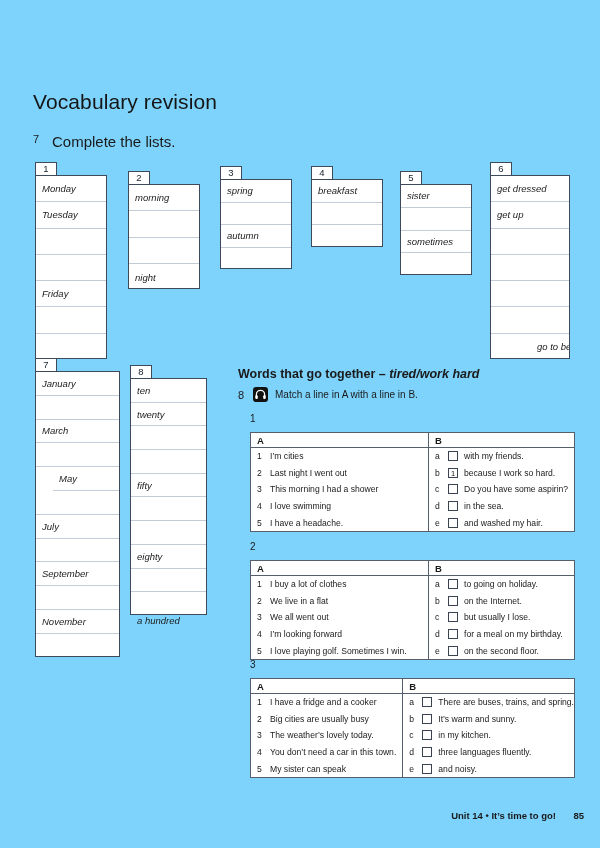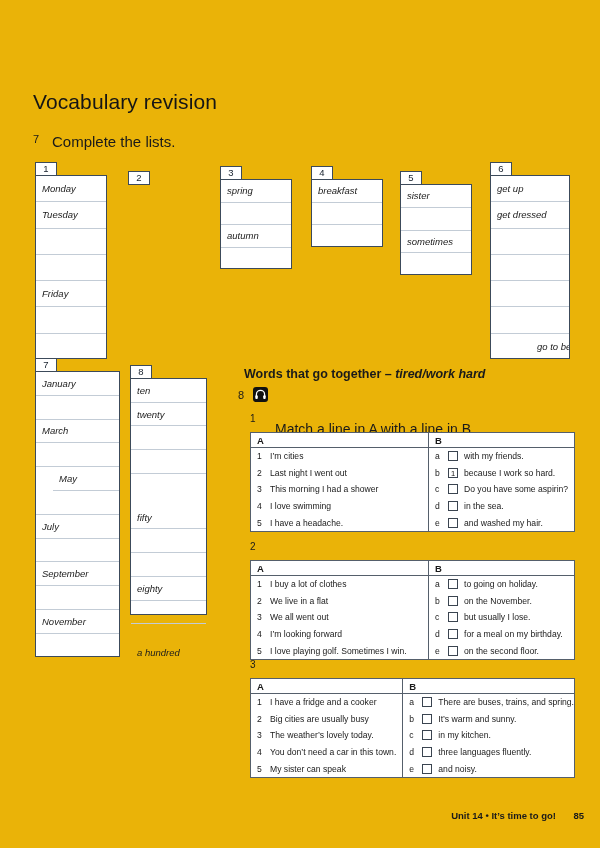--- a/index.html
+++ b/index.html
@@ -4,21 +4,21 @@
 <style>
   html, body {
     margin: 0;
     padding: 0;
     background: #c8c8c8;
   }
   .page {
     position: relative;
     width: 600px;
     height: 848px;
-    background: #eab308;
+    background: #7dd3fc;
     overflow: hidden;
     font-family: "Liberation Sans", sans-serif;
     color: #1a1a1a;
   }
 
   
   .page-title {
     position: absolute;
     left: 33px;
     top: 76px;
@@ -89,21 +89,21 @@
     align-items: center;
     color: #1b1b1b;
     overflow: hidden;
     white-space: nowrap;
   }
   .row:last-child { border-bottom: none; }
 
   
   .wtgt-head {
     position: absolute;
-    left: 244px;
+    left: 238px;
     top: 367px;
     font-size: 12.5px;
     font-weight: 700;
   }
   .wtgt-head .ital { font-style: italic; }
 
   .ex8num {
     position: absolute;
     left: 238px;
     top: 389px;
@@ -116,22 +116,21 @@
     width: 15px;
     height: 15px;
     border-radius: 3px;
     background: #111111;
     display: block;
   }
   .ex8text {
     position: absolute;
     left: 275px;
     top: 389px;
-    font-size: 14px;
-    margin-top: 32px;
+    font-size: 10px;
   }
 
   
   .match-label {
     position: absolute;
     font-size: 10px;
     color: #1a1a1a;
   }
   .match-table {
     position: absolute;
@@ -220,20 +219,26 @@
           <div class="row" style="height: 26.3px;">Tuesday</div>
           <div class="row" style="height: 26.3px;"></div>
           <div class="row" style="height: 26.3px;"></div>
           <div class="row" style="height: 26.3px;">Friday</div>
           <div class="row" style="height: 26.3px;"></div>
           <div class="row" style="height: 26.3px;"></div>
         </div>
       </div>
       <div class="listbox" style="left: 128px; top: 171px; width: 72px; height: 118.2px;">
         <div class="tab">2</div>
+        <div class="boxbody">
+          <div class="row" style="height: 26.3px;">morning</div>
+          <div class="row" style="height: 26.3px;"></div>
+          <div class="row" style="height: 26.3px;"></div>
+          <div class="row" style="height: 26.3px;">night</div>
+        </div>
       </div>
       <div class="listbox" style="left: 220px; top: 166px; width: 72px; height: 103.4px;">
         <div class="tab">3</div>
         <div class="boxbody">
           <div class="row" style="height: 22.6px;">spring</div>
           <div class="row" style="height: 22.6px;"></div>
           <div class="row" style="height: 22.6px;">autumn</div>
           <div class="row" style="height: 22.6px;"></div>
         </div>
       </div>
@@ -250,22 +255,22 @@
         <div class="boxbody">
           <div class="row" style="height: 22.8px;">sister</div>
           <div class="row" style="height: 22.8px;"></div>
           <div class="row" style="height: 22.8px;">sometimes</div>
           <div class="row" style="height: 22.8px;"></div>
         </div>
       </div>
       <div class="listbox" style="left: 490px; top: 162px; width: 80px; height: 197.1px;">
         <div class="tab">6</div>
         <div class="boxbody">
+          <div class="row" style="height: 26.3px;">get dressed</div>
           <div class="row" style="height: 26.3px;">get up</div>
-          <div class="row" style="height: 26.3px;">get dressed</div>
           <div class="row" style="height: 26.3px;"></div>
           <div class="row" style="height: 26.3px;"></div>
           <div class="row" style="height: 26.3px;"></div>
           <div class="row" style="height: 26.3px;"></div>
           <div class="row" style="height: 26.3px; margin-left: 40px;">go to bed</div>
         </div>
       </div>
       <div class="listbox" style="left: 35px; top: 358px; width: 85px; height: 298.6px;">
         <div class="tab">7</div>
         <div class="boxbody">
@@ -283,21 +288,21 @@
           <div class="row" style="height: 23.8px;"></div>
         </div>
       </div>
       <div class="listbox" style="left: 130px; top: 365px; width: 77px; height: 250px;">
         <div class="tab">8</div>
         <div class="boxbody">
           <div class="row" style="height: 23.7px;">ten</div>
           <div class="row" style="height: 23.7px;">twenty</div>
           <div class="row" style="height: 23.7px;"></div>
           <div class="row" style="height: 23.7px;"></div>
-          <div class="row" style="height: 23.7px; margin-top: 32px;">fifty</div>
+          <div class="row" style="height: 23.7px;">fifty</div>
           <div class="row" style="height: 23.7px;"></div>
           <div class="row" style="height: 23.7px;"></div>
           <div class="row" style="height: 23.7px;">eighty</div>
           <div class="row" style="height: 23.7px;"></div>
           <div class="row" style="height: 23.7px; margin-top: 16px;">a hundred</div>
         </div>
       </div>
     </div>
 
   <div class="wtgt-head">
@@ -397,21 +402,21 @@
         <div class="col col-b">
           <div class="col-head">B</div>
           <div class="mrow">
             <span class="mkey">a</span>
             <span class="answer-box"></span>
             <span>to going on holiday.</span>
           </div>
           <div class="mrow">
             <span class="mkey">b</span>
             <span class="answer-box"></span>
-            <span>on the November.</span>
+            <span>on the Internet.</span>
           </div>
           <div class="mrow">
             <span class="mkey">c</span>
             <span class="answer-box"></span>
             <span>but usually I lose.</span>
           </div>
           <div class="mrow">
             <span class="mkey">d</span>
             <span class="answer-box"></span>
             <span>for a meal on my birthday.</span>

